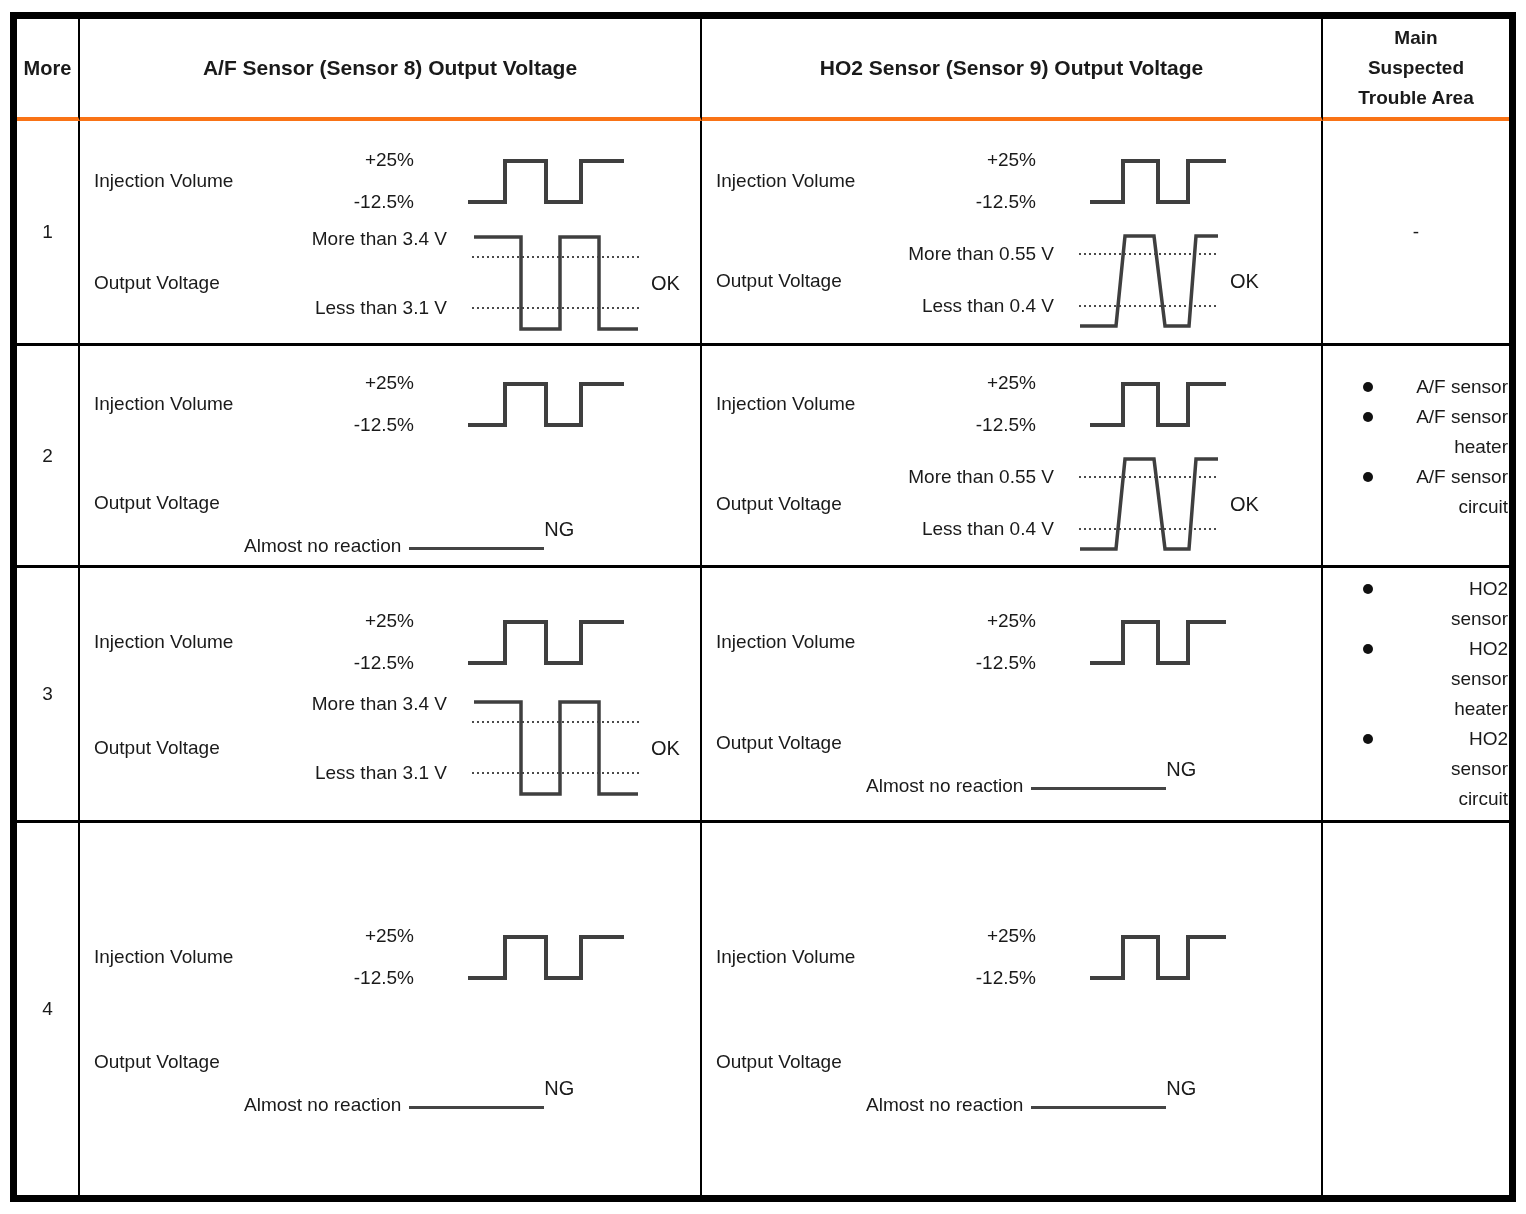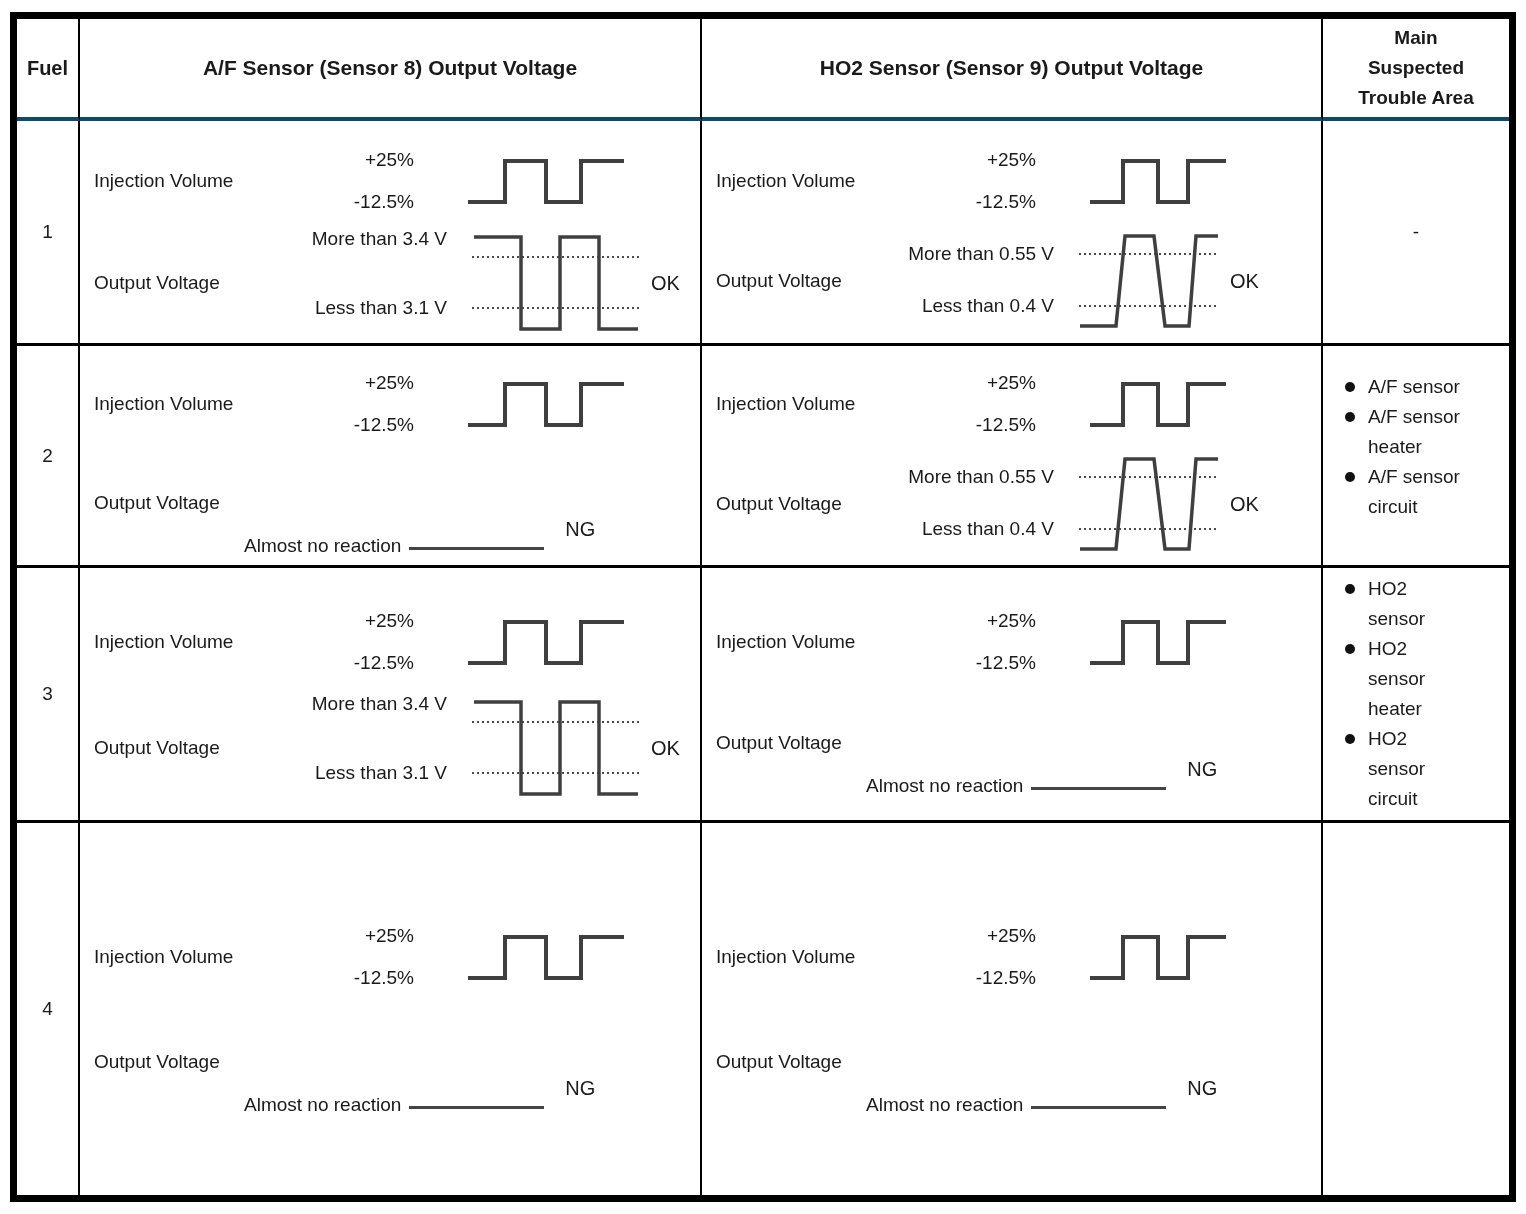--- a/index.html
+++ b/index.html
@@ -25,21 +25,21 @@
     background: #fff;
   }
   .c {
     box-sizing: border-box;
     border-right: 2px solid #000;
     border-bottom: 3px solid #000;
     overflow: hidden;
     position: relative;
   }
   .c.last-col { border-right: none; }
-  .c.hdr { border-bottom: 4px solid #0c4a6e; }
+  .c.hdr { border-bottom: 4px solid #f97316; }
   .c.last-row { border-bottom: none; }
 
   
   .hdr { display: flex; align-items: center; justify-content: center; text-align: center; }
   .h-txt { font-weight: bold; font-size: 21px; }
   .h-case { font-weight: bold; font-size: 20px; }
   .h-trouble { font-weight: bold; font-size: 19px; line-height: 30px; white-space: pre-line; }
 
   
   .case-cell { display: flex; align-items: center; justify-content: center; font-size: 19px; }
@@ -91,25 +91,25 @@
   .mt-r3 { margin-top: 58px; }
   .mt-r4 { margin-top: 62px; }
   .out-ng .ovl-flat { width: 150px; flex: none; }
   .flatgrp { display: flex; align-items: flex-end; margin-top: 26px; }
   .reaction { font-size: 19px; white-space: nowrap; }
   .flatline {
     width: 135px; height: 0; flex: none;
     border-bottom: 3px solid #444;
     margin: 0 0 7px 8px;
   }
-  .res-ng { margin: 0 0 16px 21px; }
+  .res-ng { margin: 0 0 16px 0; }
 
   
   .dash-cell { display: flex; align-items: center; justify-content: center; font-size: 19px; }
-  .list-cell { padding-left: 22px; box-sizing: border-box; }
+  .list-cell { padding-left: 40px; box-sizing: border-box; text-align: right; }
   .pt-r2 { padding-top: 26px; }
   .pt-r3 { padding-top: 6px; }
   .pt-r4 { padding-top: 8px; }
   .titem { display: flex; margin: 0; }
   .bullet {
     width: 10px; height: 10px; border-radius: 50%;
     background: #111; flex: none;
     margin: 10px 13px 0 0;
   }
   .ttext {
@@ -117,21 +117,21 @@
     white-space: pre-line; width: 122px;
   }
 </style>
 </head>
 <body>
 
 <div class="page">
   <div class="tbl">
 
     <div class="c hdr">
-      <span class="h-case">Fuel</span>
+      <span class="h-case">More</span>
     </div>
     <div class="c hdr">
       <span class="h-txt">A/F Sensor (Sensor 8) Output Voltage</span>
     </div>
     <div class="c hdr">
       <span class="h-txt">HO2 Sensor (Sensor 9) Output Voltage</span>
     </div>
     <div class="c hdr last-col">
       <span class="h-trouble">Main
 Suspected

